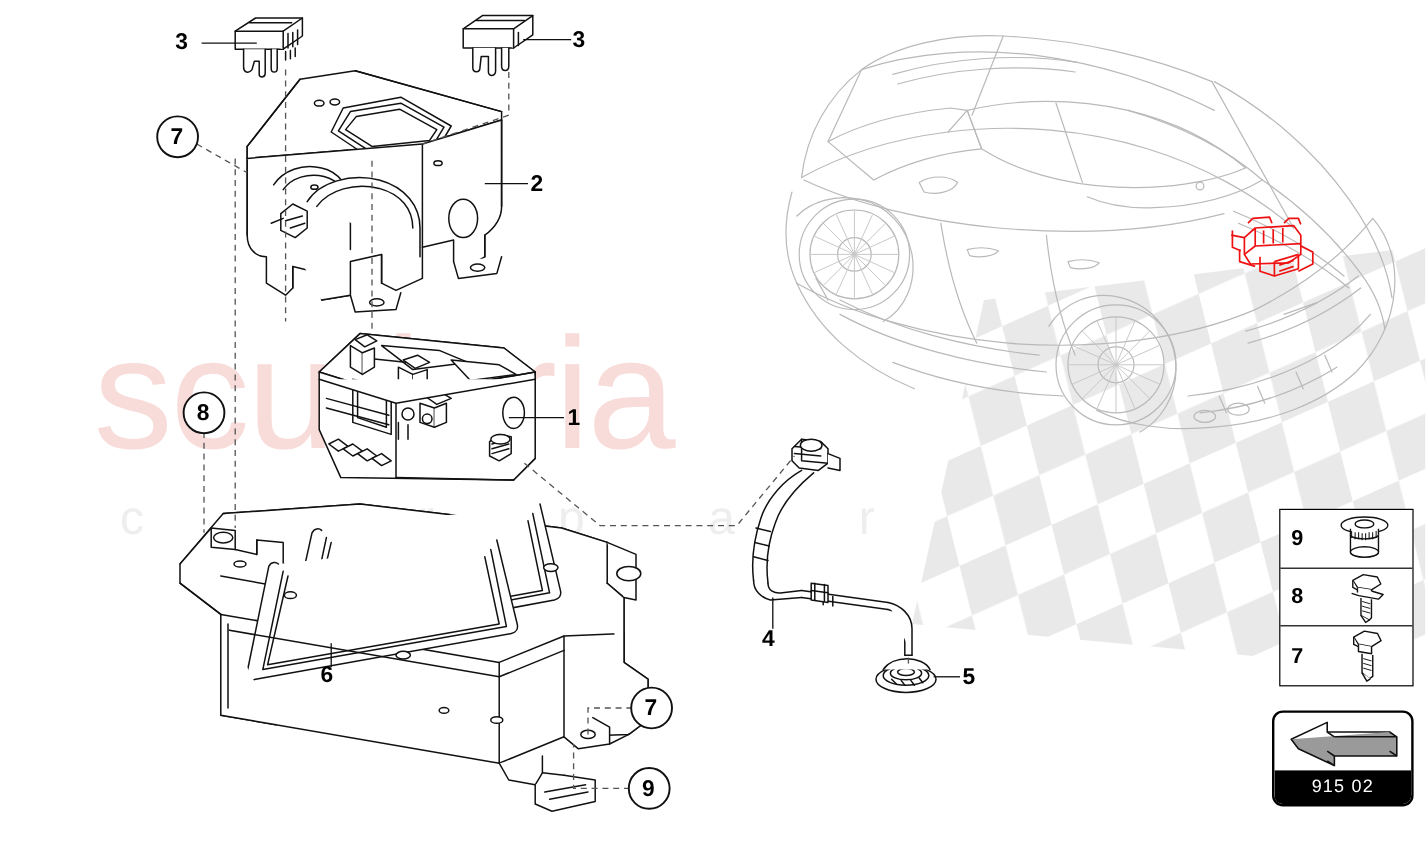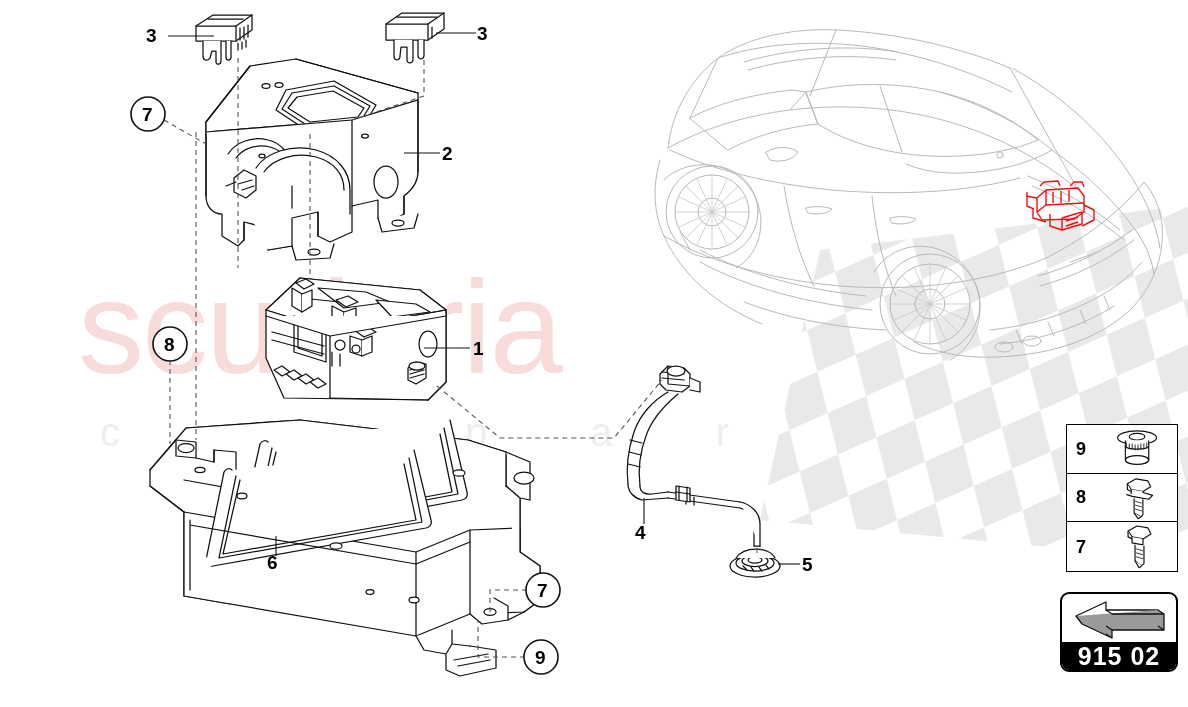--- a/index.html
+++ b/index.html
@@ -13,21 +13,21 @@
   .wm-gray{position:absolute;left:100px;top:412px;font-family:"Liberation Sans",sans-serif;
            font-size:40px;font-weight:400;color:#eeeeee;letter-spacing:46px;
            line-height:1;white-space:nowrap;user-select:none;}
   .lbl{position:absolute;font-family:"Liberation Sans",sans-serif;font-size:19px;
        font-weight:bold;color:#000;line-height:1;}
   .pnbox{position:absolute;left:1060px;top:592px;width:118px;height:80px;
          border:2px solid #000;border-radius:9px;background:#fff;overflow:hidden;
          box-sizing:border-box;}
   .pnbox .art{height:50px;position:relative;}
   .pnbox .num{position:absolute;left:0;right:0;bottom:0;height:28px;background:#000;
-              color:#fff;font-size:25px;font-weight:bold;text-align:center;
+              color:#fff;font-size:15px;font-weight:normal;text-align:center;
               line-height:28px;letter-spacing:1px;}
   .legend{position:absolute;left:1066px;top:424px;width:112px;height:148px;
           border:1.6px solid #000;background:#fff;box-sizing:border-box;}
   .legrow{height:33.33%;border-bottom:1.4px solid #000;position:relative;box-sizing:border-box;}
   .legrow:last-child{border-bottom:none;}
   .legrow .n{position:absolute;left:9px;top:50%;transform:translateY(-50%);
              font-size:18px;font-weight:bold;}
   .legrow .g{position:absolute;left:34px;top:0;width:76px;height:100%;}
 </style>
 </head>

